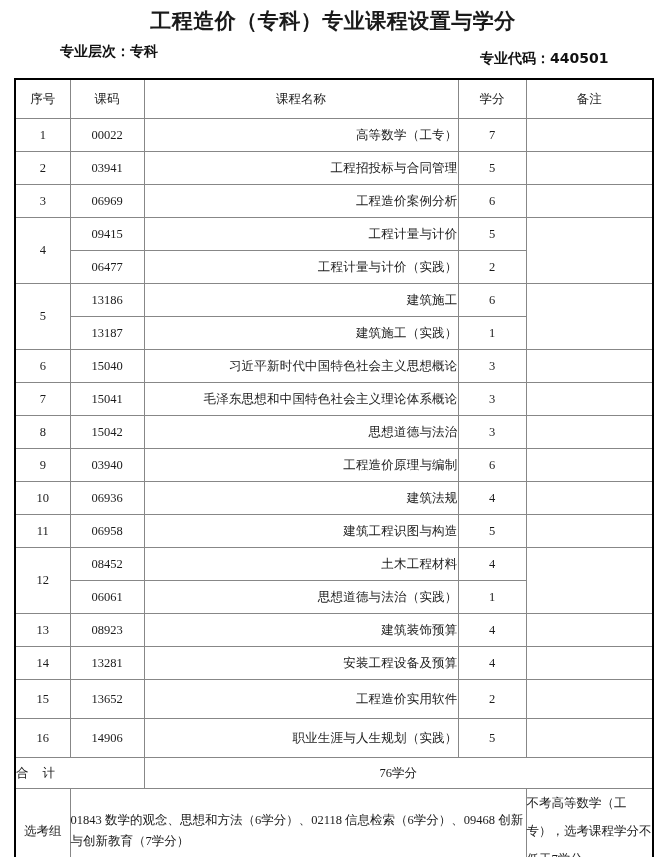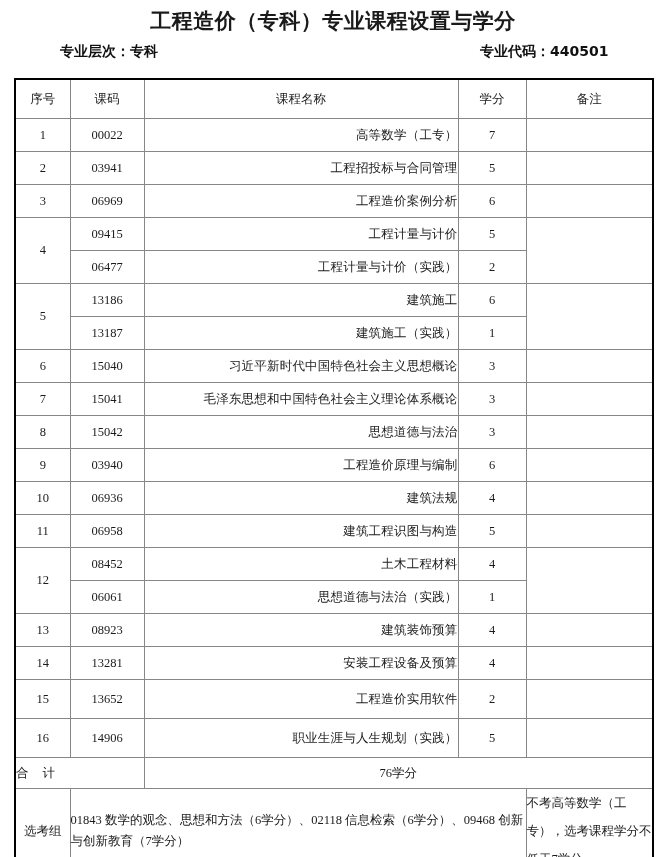--- a/index.html
+++ b/index.html
@@ -40,21 +40,21 @@
   }
   .subtitle-left {
     position: absolute;
     left: 60px;
     top: 3px;
     white-space: nowrap;
   }
   .subtitle-right {
     position: absolute;
     left: 480px;
-    top: 3px;
+    top: 10px;
     white-space: nowrap;
   }
   table.curriculum {
     border-collapse: collapse;
     margin: 12px 0 1px 14px;
     width: 638px;
     table-layout: fixed;
     border: 2px solid #000000;
   }
   table.curriculum td, table.curriculum th {

